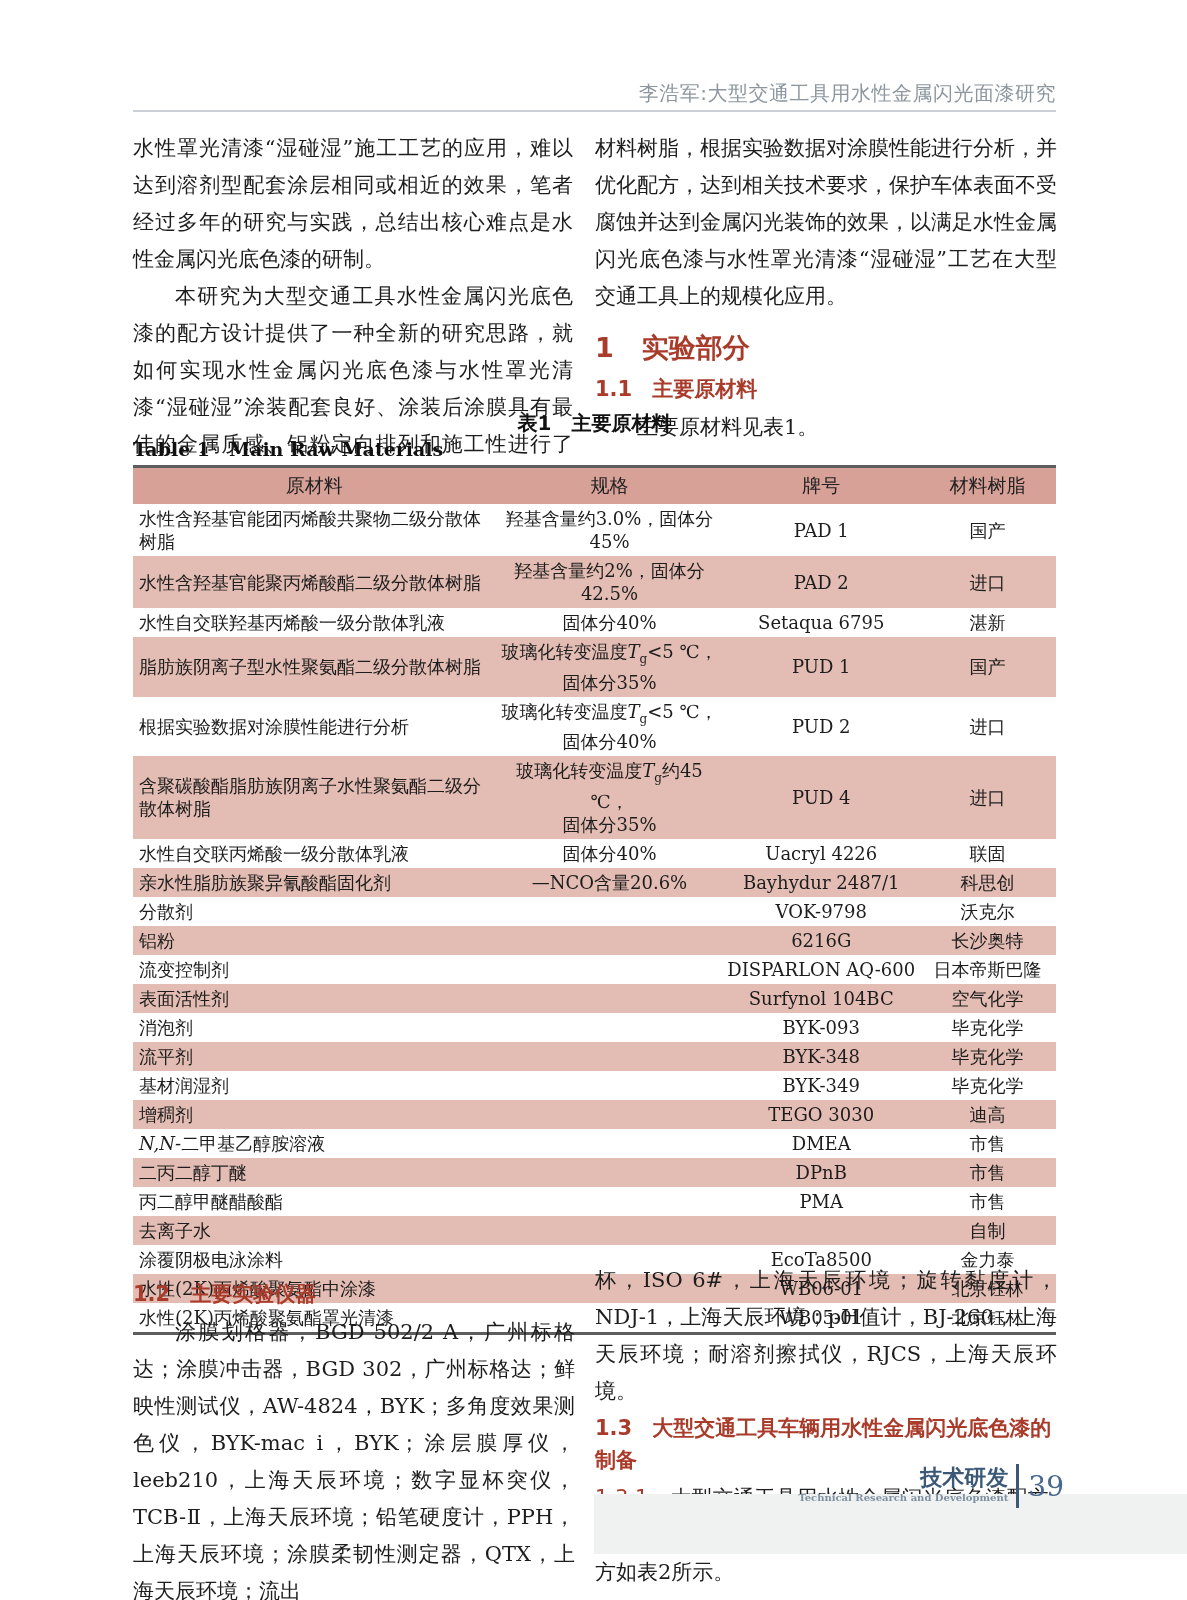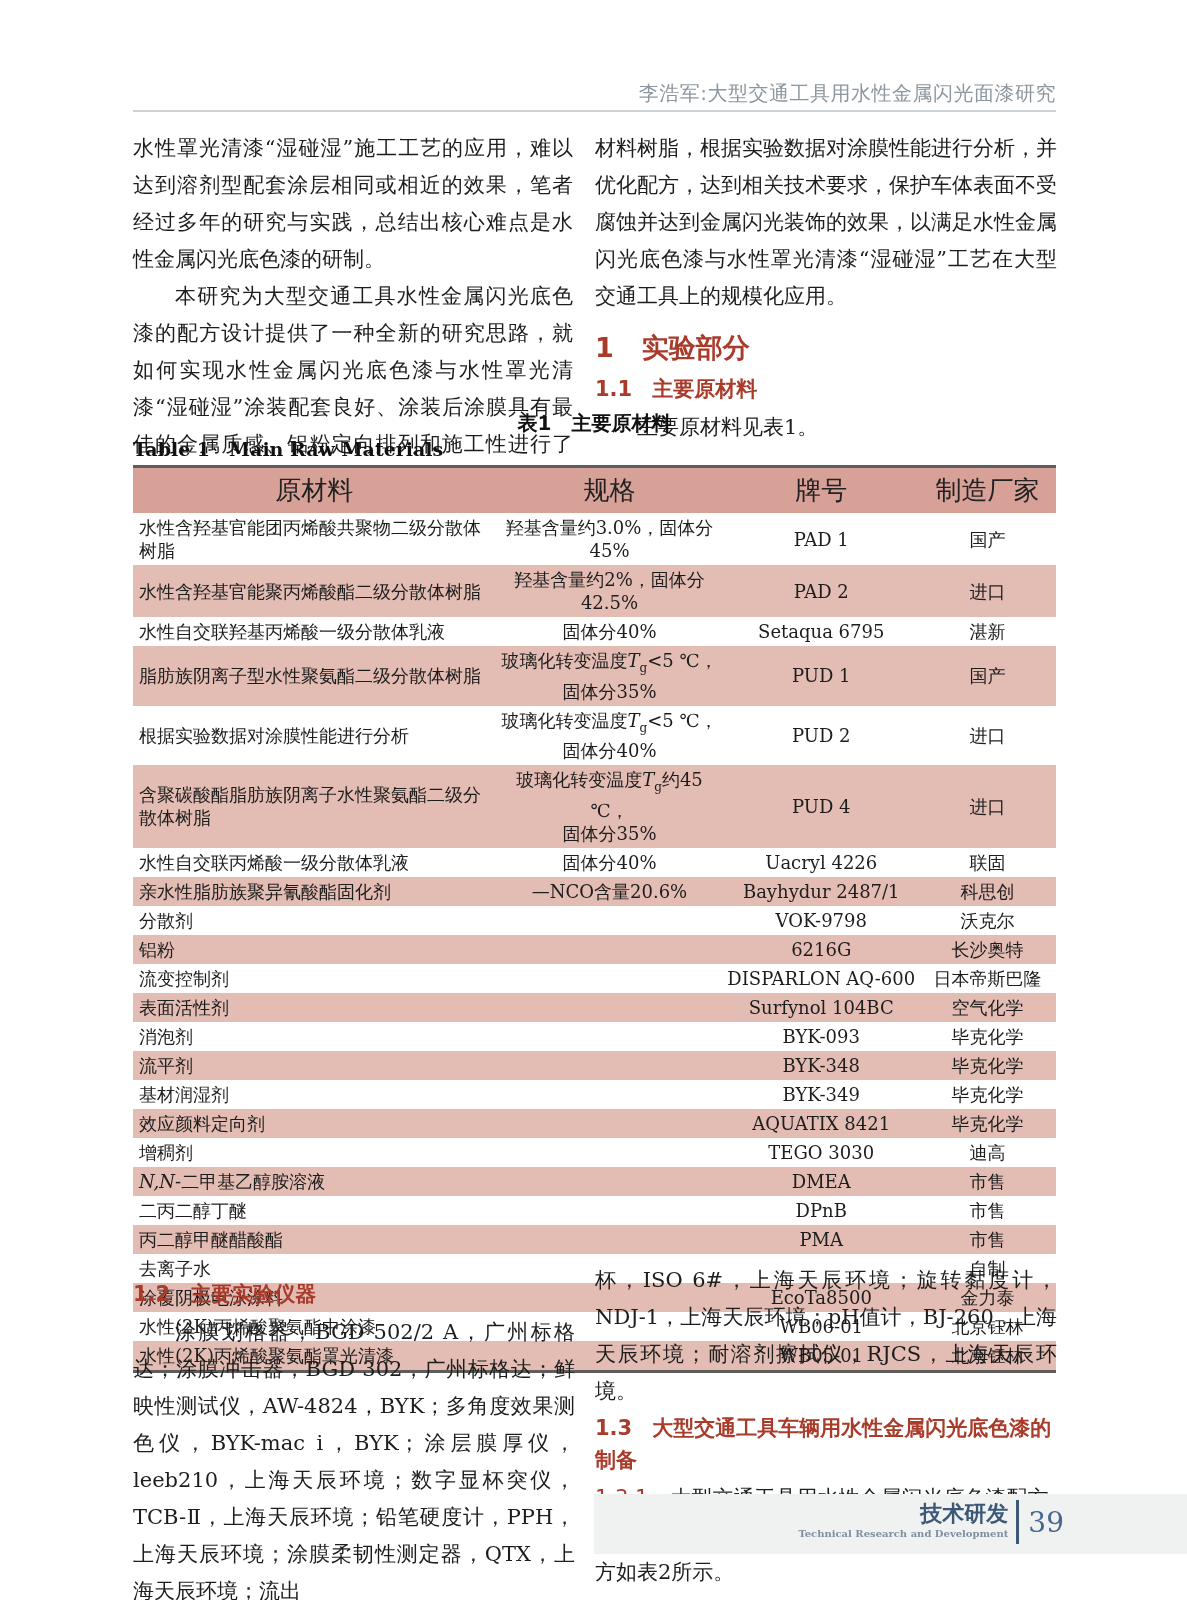--- a/index.html
+++ b/index.html
@@ -37,31 +37,31 @@
   .sec3 .num{color:#a93b2b;font-family:"DejaVu Sans","Liberation Sans",sans-serif;margin-right:22px;}
   
   .tableblock{position:absolute;left:133px;top:406px;width:923px;}
   .cap-cn{
     text-align:center;font-family:"DejaVu Sans","Liberation Sans",sans-serif;
     font-weight:bold;font-size:20px;line-height:26px;color:#111;
   }
   .cap-en{text-align:left;font-weight:bold;font-size:19px;line-height:26px;color:#111;margin-bottom:3px;}
   table.t1{width:100%;border-collapse:collapse;border-top:3px solid #5d5d5d;border-bottom:3px solid #5d5d5d;font-size:18px;}
   table.t1 th{
-    background:#d8a198;font-weight:normal;font-size:26px;padding:5px 2px;color:#222;text-align:center;
+    background:#d8a198;font-weight:normal;font-size:19px;padding:5px 2px;color:#222;text-align:center;
   }
   table.t1 td{padding:3px 4px;text-align:center;vertical-align:middle;line-height:23px;}
   table.t1 td.mat{text-align:left;padding-left:6px;padding-right:2px;}
   table.t1 td.brand,table.t1 td.manu{white-space:nowrap;}
   table.t1 tbody tr:nth-child(even){background:#e3bcb3;}
   table.t1 i{font-style:italic;}
   table.t1 sub{font-size:12px;}
   
   .footer-band{position:absolute;left:594px;top:1490px;width:593px;height:60px;background:#f0f2f2;}
-  .footer{position:absolute;top:1496px;left:754px;width:310px;display:flex;align-items:center;justify-content:flex-end;}
+  .footer{position:absolute;top:1460px;left:754px;width:310px;display:flex;align-items:center;justify-content:flex-end;}
   .f-text{text-align:right;}
   .f-cn{font-family:"DejaVu Sans","Liberation Sans",sans-serif;font-weight:bold;font-size:22px;line-height:24px;color:#3c5877;}
   .f-en{font-weight:bold;font-size:10px;line-height:16px;color:#7e8fa0;}
   .f-bar{width:3px;height:44px;background:#3c5877;margin:0 9px 0 8px;}
   .f-num{font-size:28px;color:#476890;}
 </style>
 </head>
 <body>
 
 <div class="page">
@@ -93,21 +93,21 @@
         <col style="width:42%">
           <col style="width:26%">
           <col style="width:17%">
           <col style="width:15%">
       </colgroup>
       <thead>
         <tr>
           <th>原材料</th>
           <th>规格</th>
           <th>牌号</th>
-          <th>制造厂家</th>
+          <th>材料树脂</th>
         </tr>
       </thead>
       <tbody id="t1body">
           <tr>
             <td class="mat">水性含羟基官能团丙烯酸共聚物二级分散体树脂</td>
             <td class="spec">
               <div>羟基含量约3.0%，固体分45%</div>
             </td>
             <td class="brand">PAD 1</td>
             <td class="manu">国产</td>
@@ -204,26 +204,20 @@
           <tr>
             <td class="mat">流平剂</td>
             <td class="spec"></td>
             <td class="brand">BYK-348</td>
             <td class="manu">毕克化学</td>
           </tr>
           <tr>
             <td class="mat">基材润湿剂</td>
             <td class="spec"></td>
             <td class="brand">BYK-349</td>
-            <td class="manu">毕克化学</td>
-          </tr>
-          <tr>
-            <td class="mat">效应颜料定向剂</td>
-            <td class="spec"></td>
-            <td class="brand">AQUATIX 8421</td>
             <td class="manu">毕克化学</td>
           </tr>
           <tr>
             <td class="mat">增稠剂</td>
             <td class="spec"></td>
             <td class="brand">TEGO 3030</td>
             <td class="manu">迪高</td>
           </tr>
           <tr>
             <td class="mat"><i>N,N</i>-二甲基乙醇胺溶液</td>

